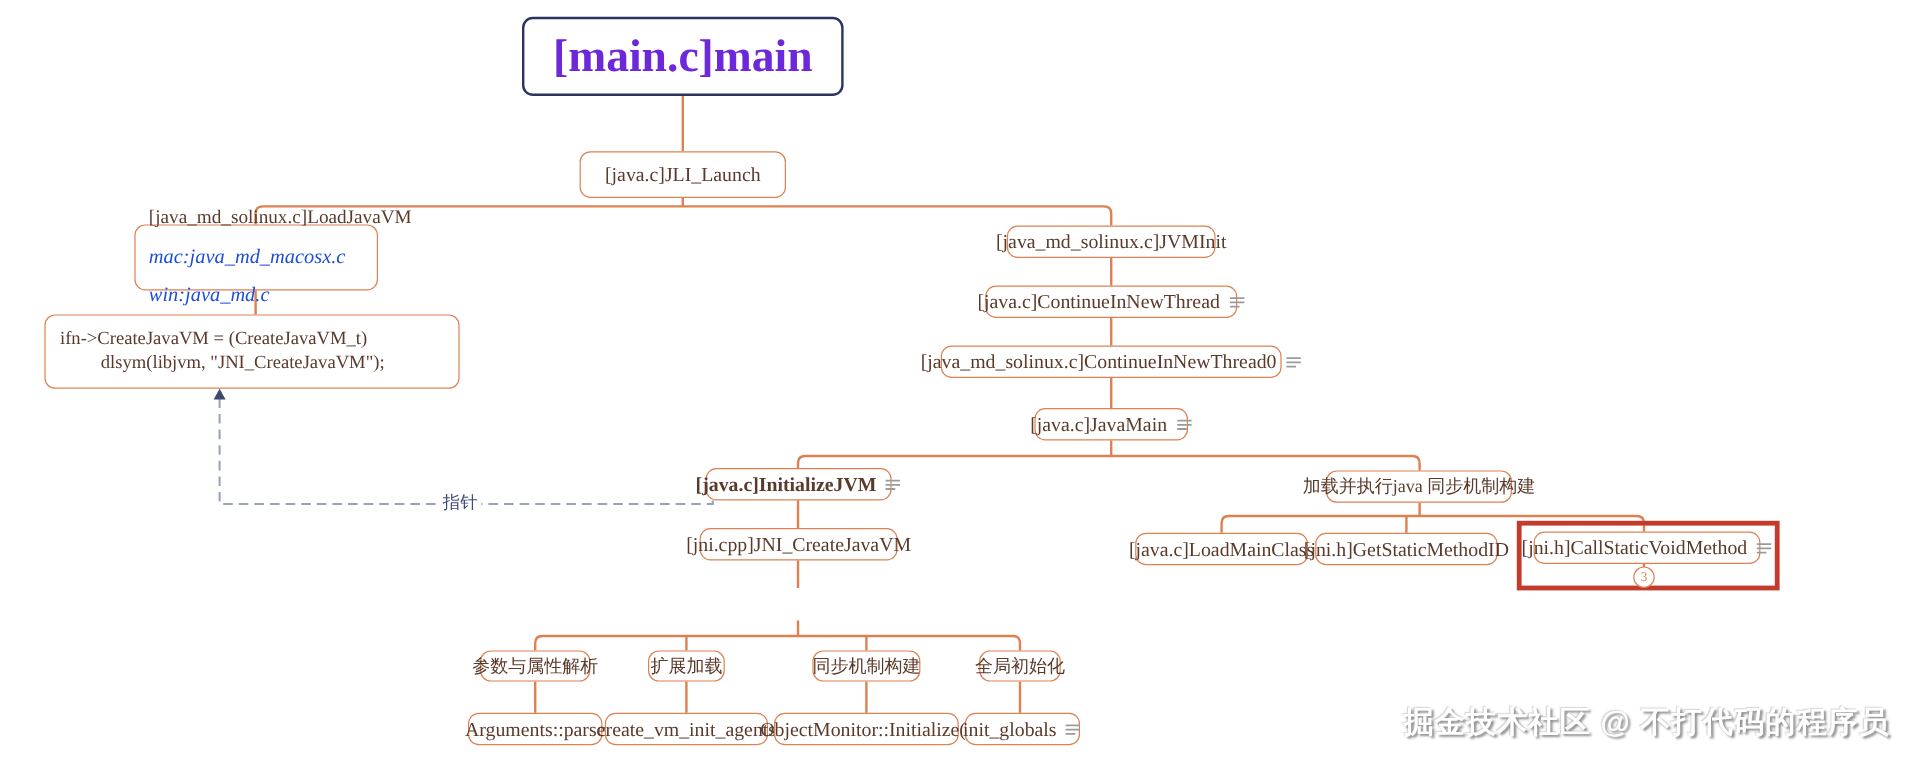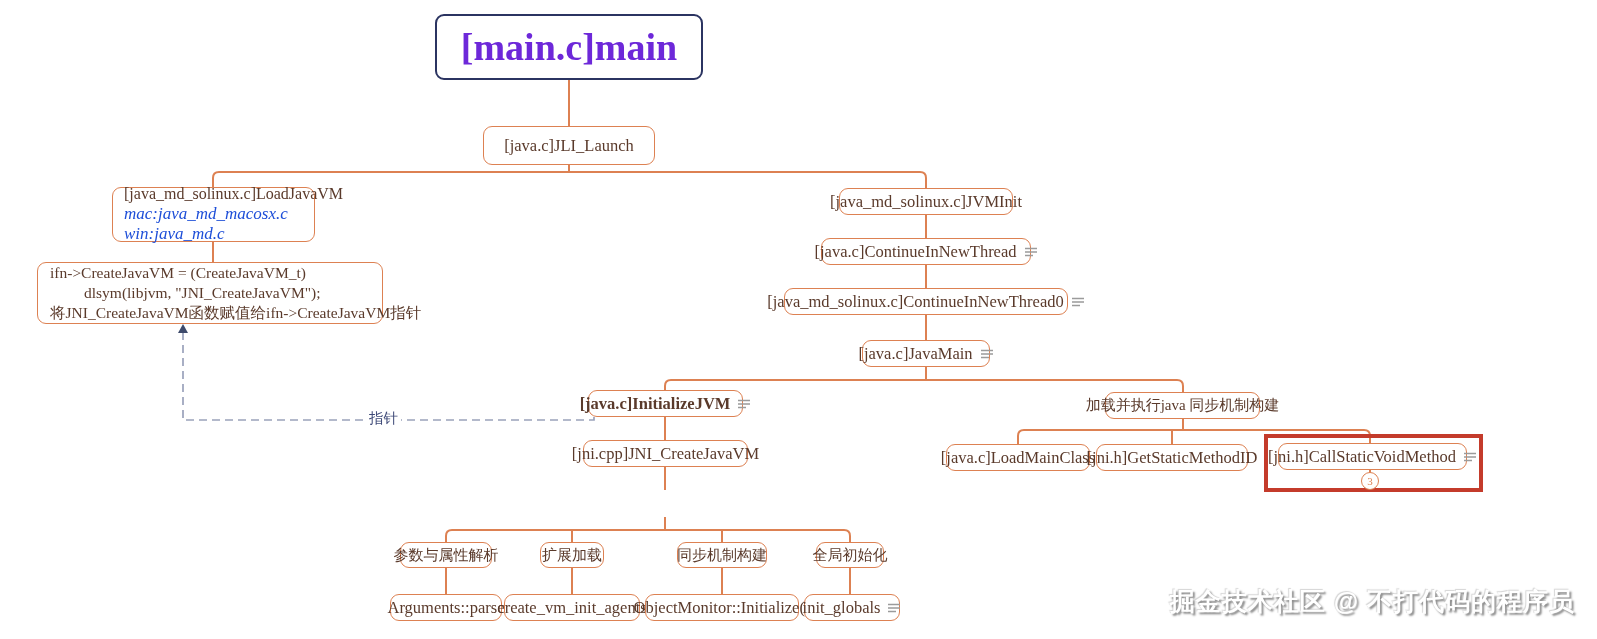--- a/index.html
+++ b/index.html
@@ -12,21 +12,21 @@
     position:absolute;box-sizing:border-box;z-index:3;background:#fff;
     border:1.6px solid #dd8152;border-radius:9px;color:#5a3a2b;
     display:flex;align-items:center;justify-content:center;gap:7px;
     font-size:16.5px;white-space:nowrap;
   }
   .node.root{
     border:2.5px solid #2b3461;border-radius:9px;color:#6d28d9;
     font-size:38px;font-weight:bold;z-index:3;
   }
   .node.multi{flex-direction:column;align-items:flex-start;justify-content:center;
-    gap:0;padding:5px 11px;font-size:16px;line-height:1.22;}
+    gap:12px;padding:5px 11px;font-size:16px;line-height:1.22;}
   .node.multi .sub{font-style:italic;font-size:17px;color:#1d4ed8;}
   .node.code{
     flex-direction:column;align-items:flex-start;justify-content:center;
     gap:0;padding:5px 12px;font-size:15.5px;line-height:1.28;white-space:pre;
   }
   .node.code .indent{padding-left:34px;}
   .node.cn{font-size:15px;}
   .notes{display:inline-flex;align-items:center;}
   .hl{
     position:absolute;left:1264px;top:434px;width:219px;height:58px;
@@ -98,21 +98,20 @@
 
   <div class="node multi" style="left:112px;top:187px;width:203px;height:55px;">
     <div>[java_md_solinux.c]LoadJavaVM</div>
     <div class="sub">mac:java_md_macosx.c</div>
     <div class="sub">win:java_md.c</div>
   </div>
 
   <div class="node code" style="left:37px;top:262px;width:346px;height:62px;">
     <div>ifn-&gt;CreateJavaVM = (CreateJavaVM_t)</div>
     <div class="indent">dlsym(libjvm, "JNI_CreateJavaVM");</div>
-    <div>将JNI_CreateJavaVM函数赋值给ifn-&gt;CreateJavaVM指针</div>
   </div>
 
   <div class="node" style="left:839px;top:188px;width:174px;height:27px;">
     <span>[java_md_solinux.c]JVMInit</span>
   </div>
 
   <div class="node" style="left:821px;top:238px;width:210px;height:27px;">
     <span>[java.c]ContinueInNewThread</span>
     <span class="notes">
       <svg width="14" height="12">

